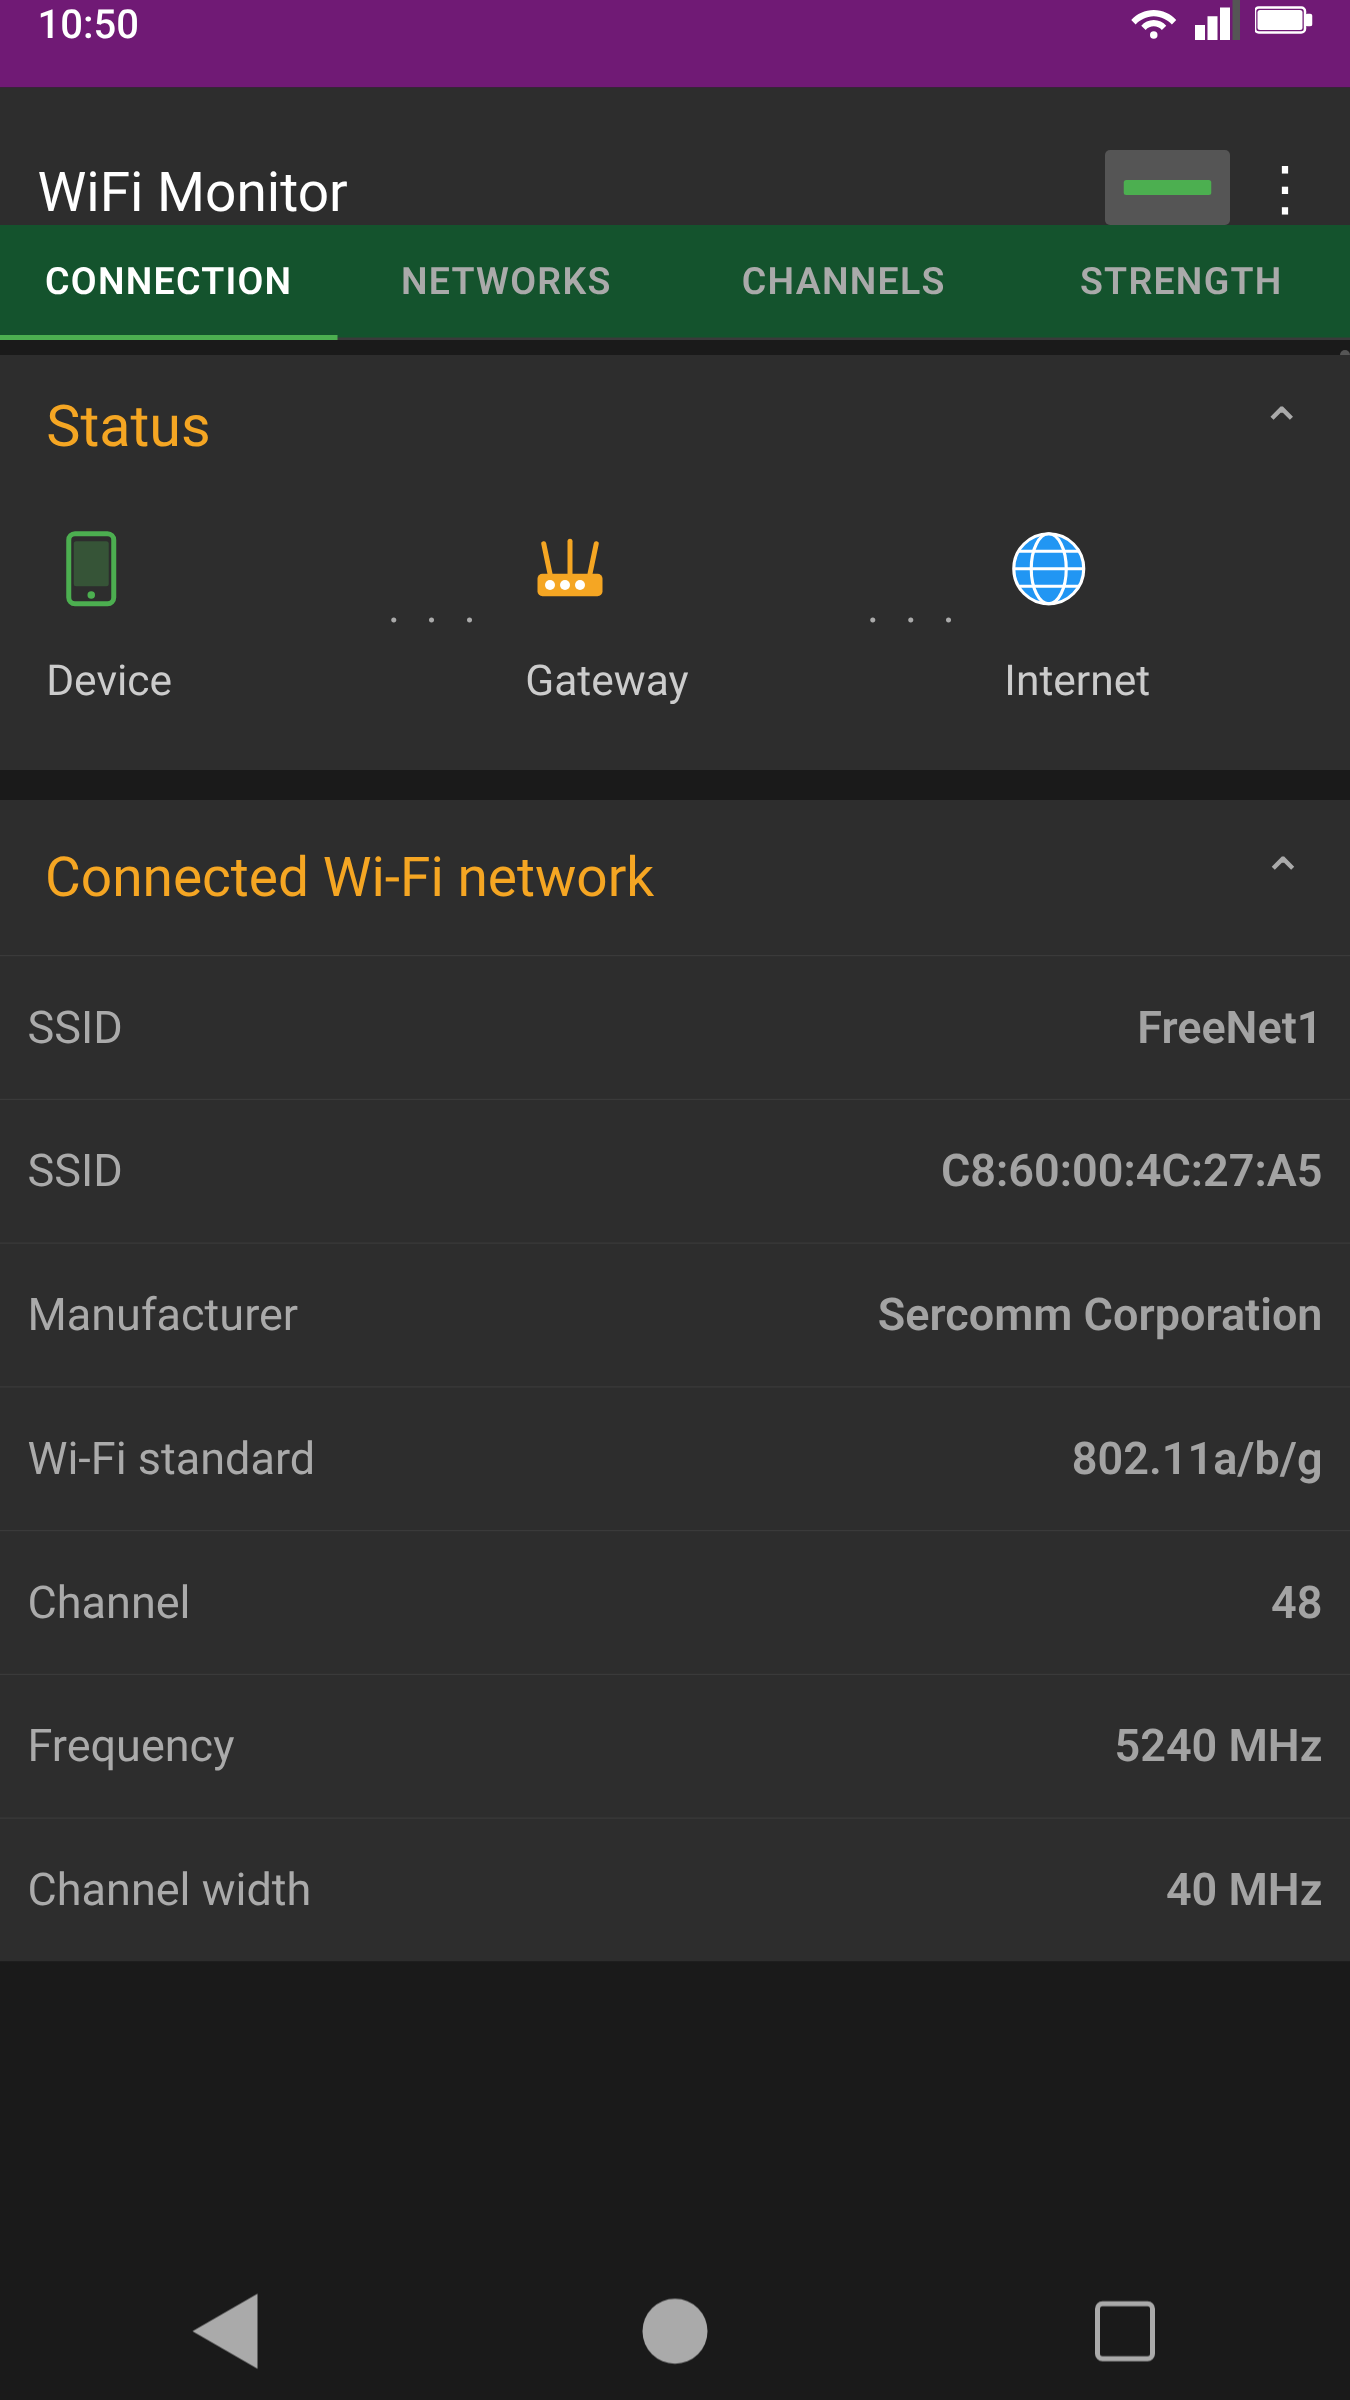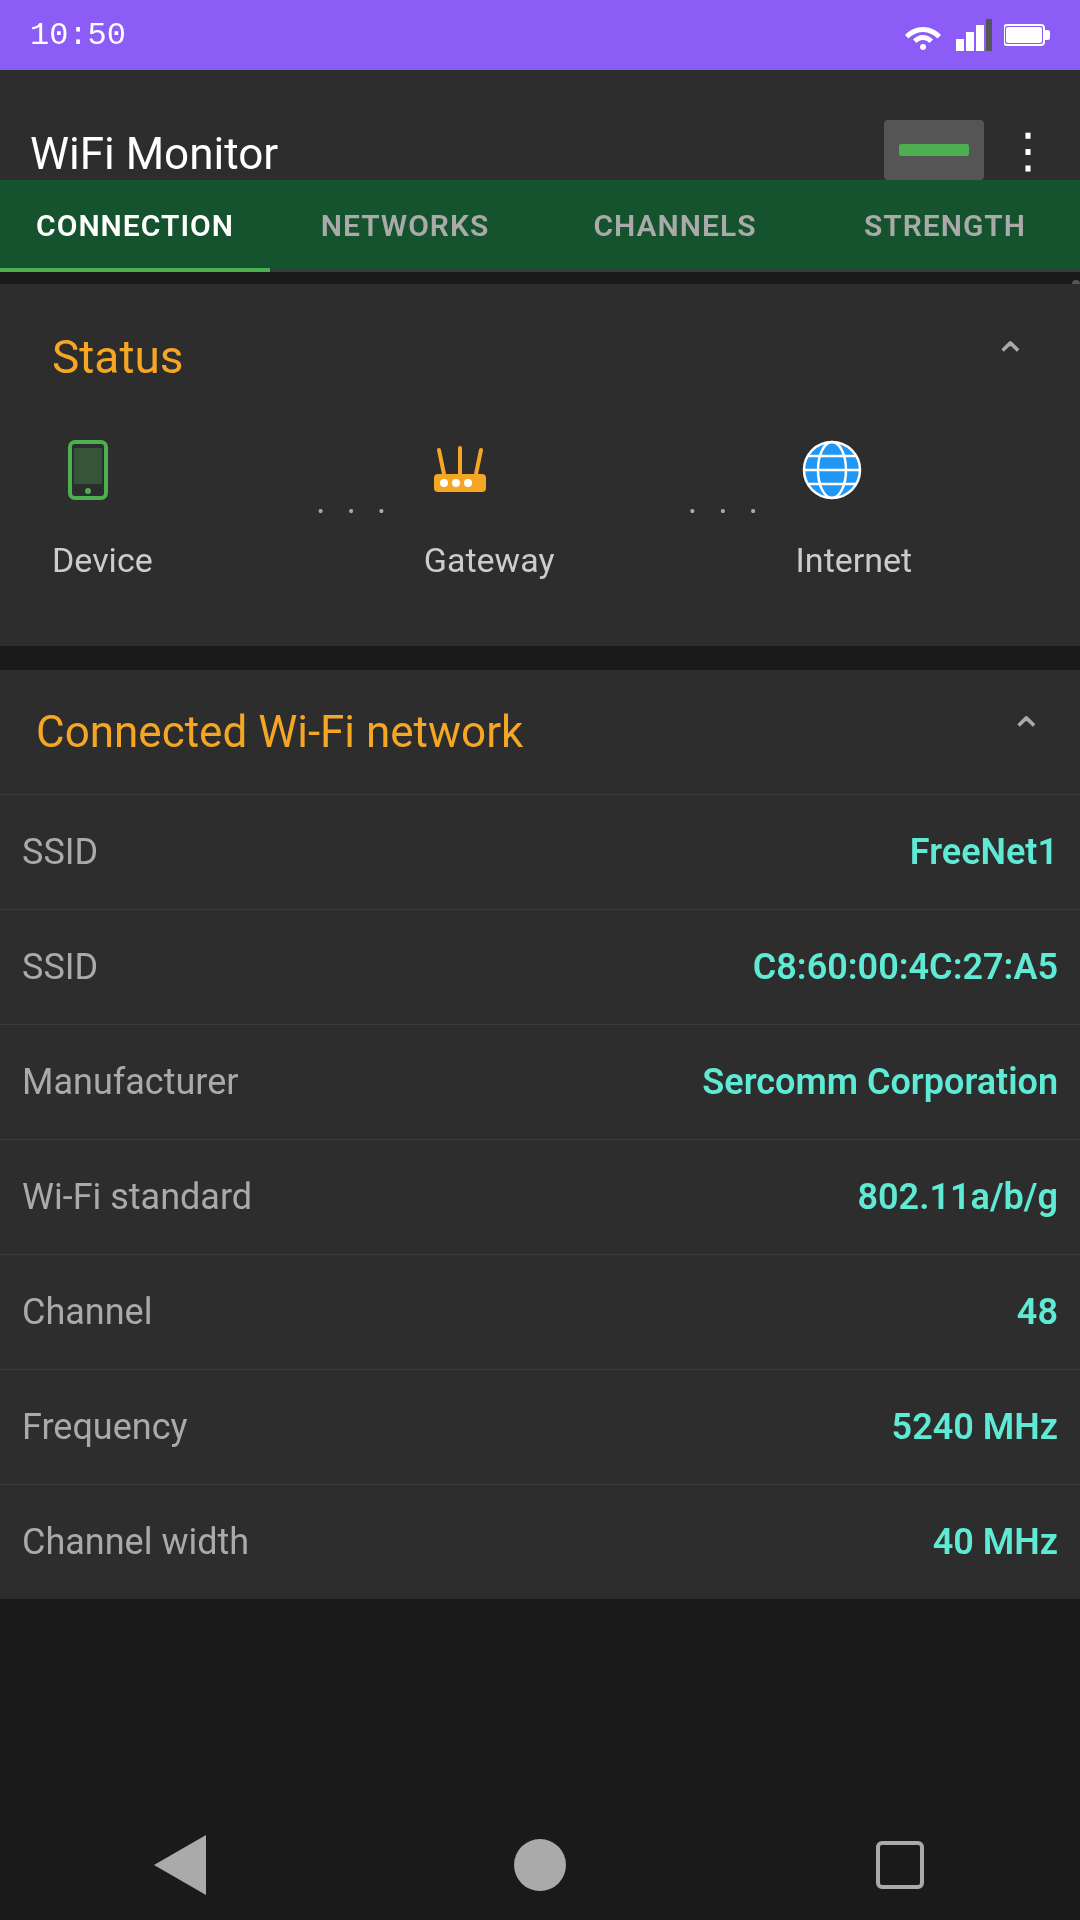--- a/index.html
+++ b/index.html
@@ -9,27 +9,26 @@
       background: #1a1a1a;
       color: #ffffff;
       font-family: 'Roboto', Arial, sans-serif;
       width: 1080px;
       min-height: 1920px;
       overflow-x: hidden;
     }
 
     
     .status-bar {
-      background: #8b5cf6;
+      background: #701a75;
       height: 70px;
       display: flex;
-      align-items: center;
+      align-items: flex-start;
       justify-content: space-between;
       padding: 0 30px;
-      font-family: Liberation Mono, monospace;
     }
     .status-bar-left {
       font-size: 32px;
       font-weight: 500;
       color: #ffffff;
     }
     .status-bar-right {
       display: flex;
       align-items: center;
       gap: 12px;
@@ -115,21 +114,21 @@
       width: 8px;
       height: 300px;
       background: #555;
       border-radius: 4px;
     }
 
     
     .section {
       background: #2d2d2d;
       margin: 12px 0;
-      padding: 16px;
+      padding: 1px;
     }
     .section-header {
       display: flex;
       align-items: center;
       justify-content: space-between;
       padding: 30px 36px;
     }
     .section-title {
       font-size: 46px;
       color: #f5a623;
@@ -196,21 +195,21 @@
       padding: 36px 22px;
       border-top: 1px solid #3a3a3a;
     }
     .info-label {
       font-size: 36px;
       color: #aaaaaa;
       font-weight: 400;
     }
     .info-value {
       font-size: 36px;
-      color: #5eead4;
+      color: #a3a3a3;
       font-weight: 600;
       text-align: right;
     }
 
     
     .bottom-nav {
       position: fixed;
       bottom: 0;
       width: 1080px;
       height: 110px;

